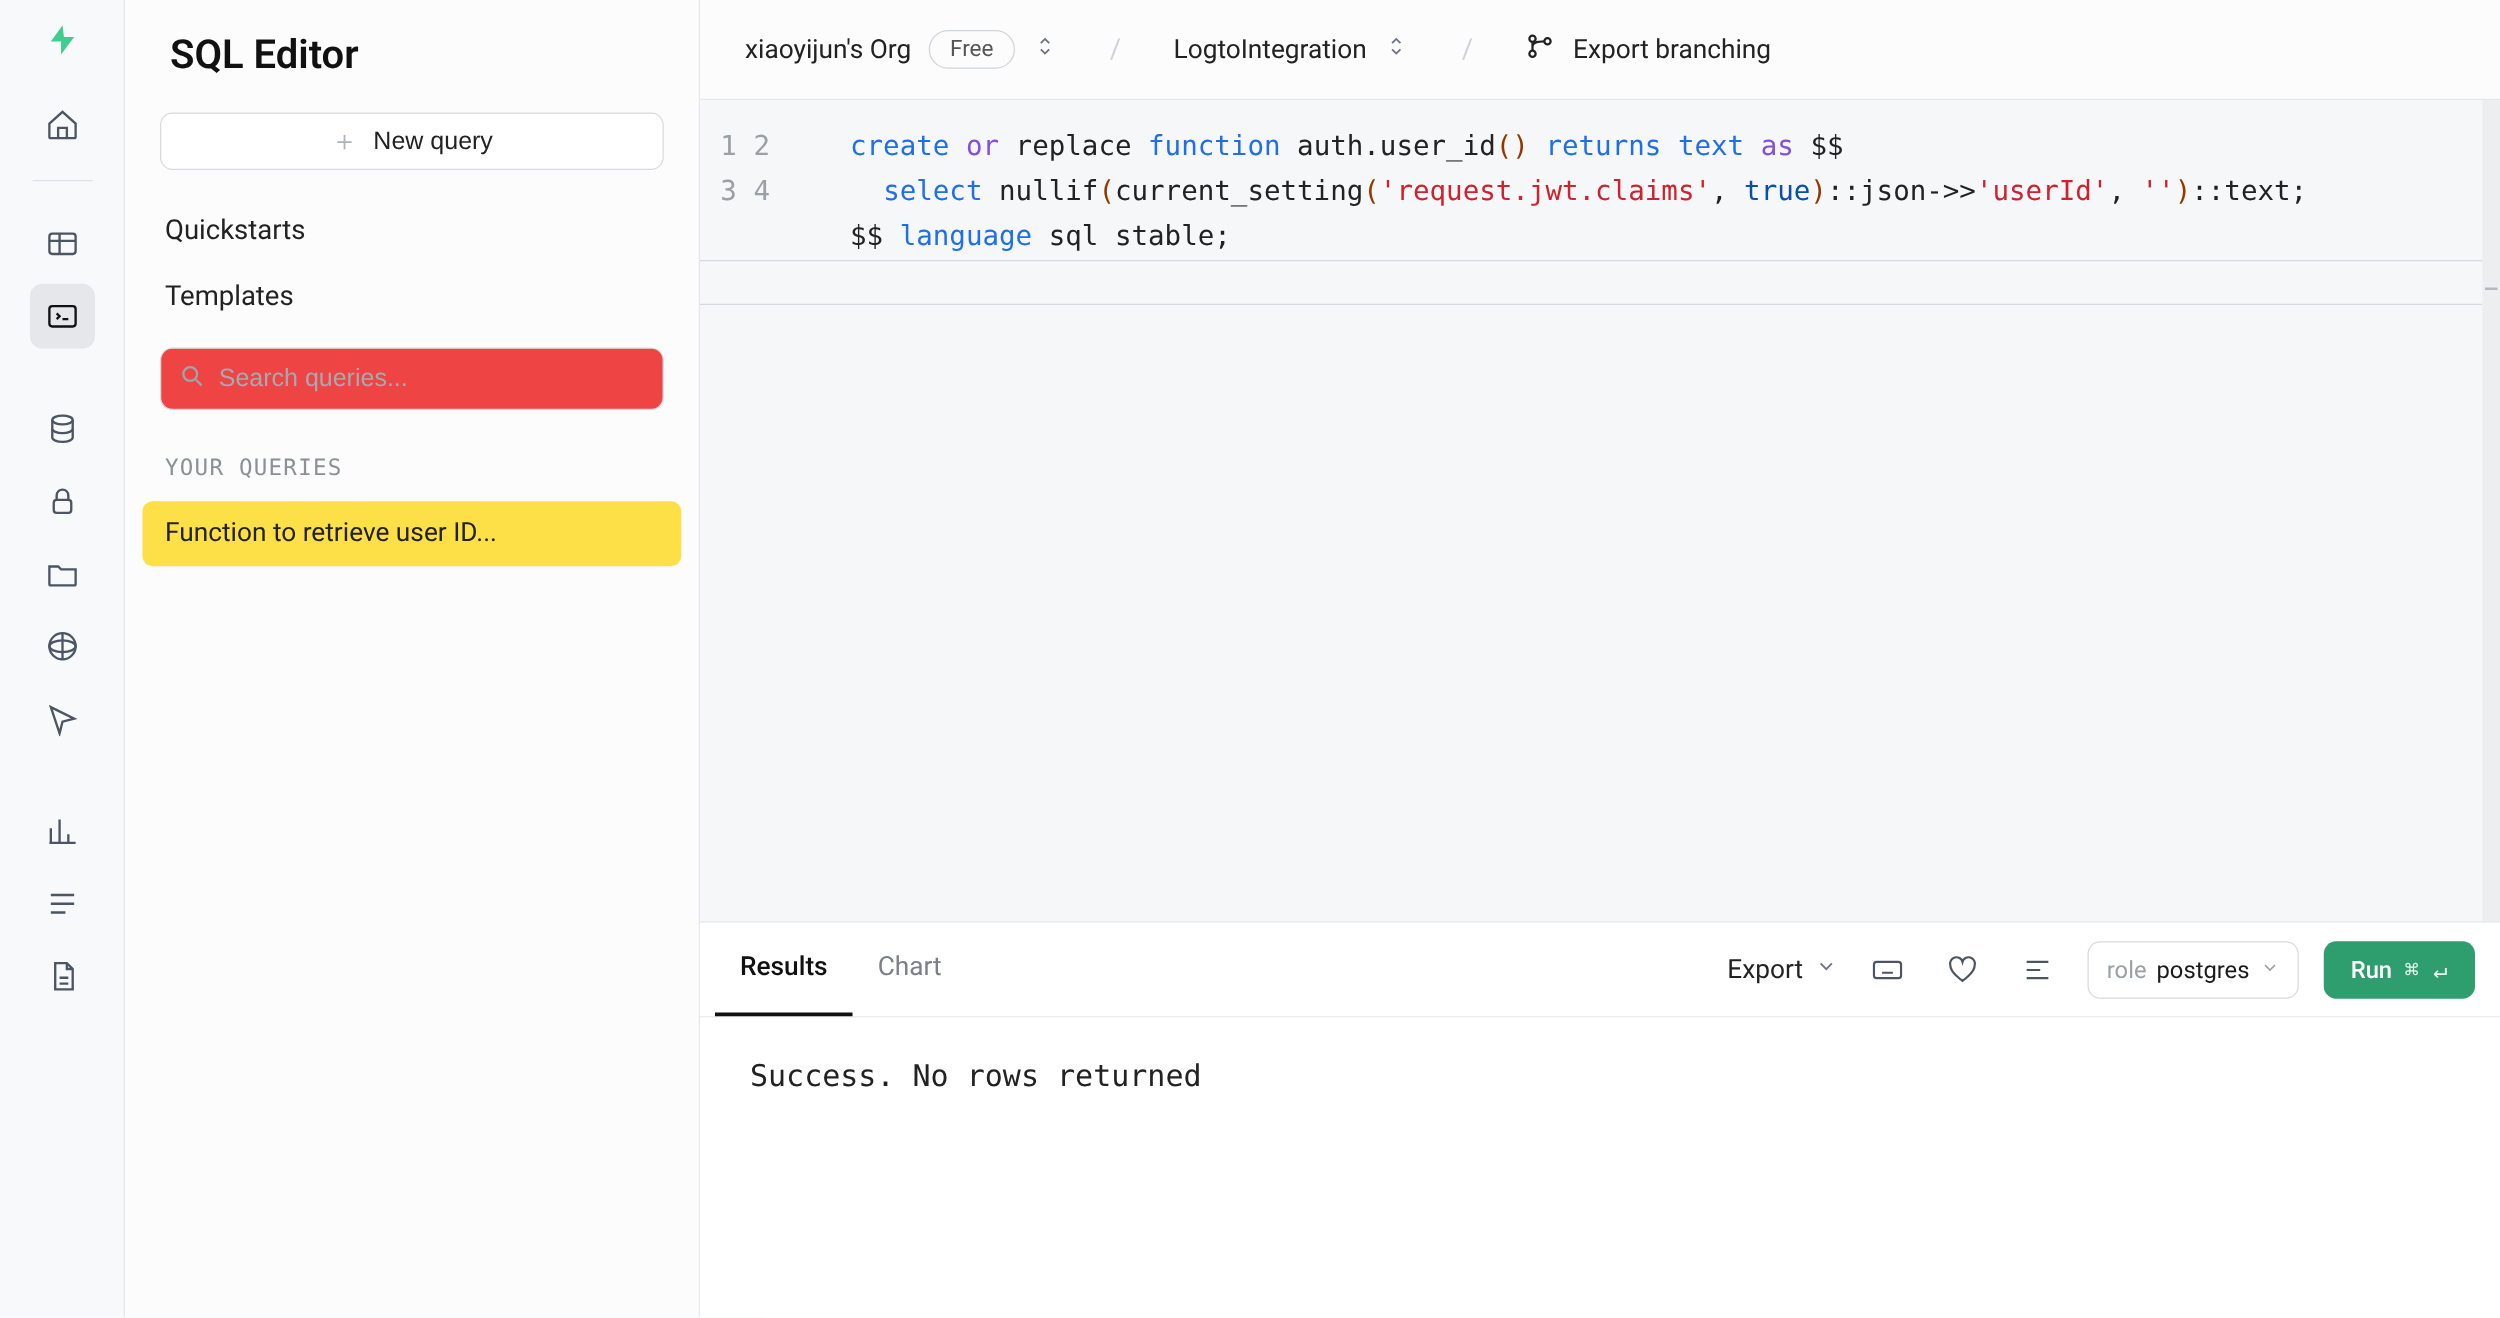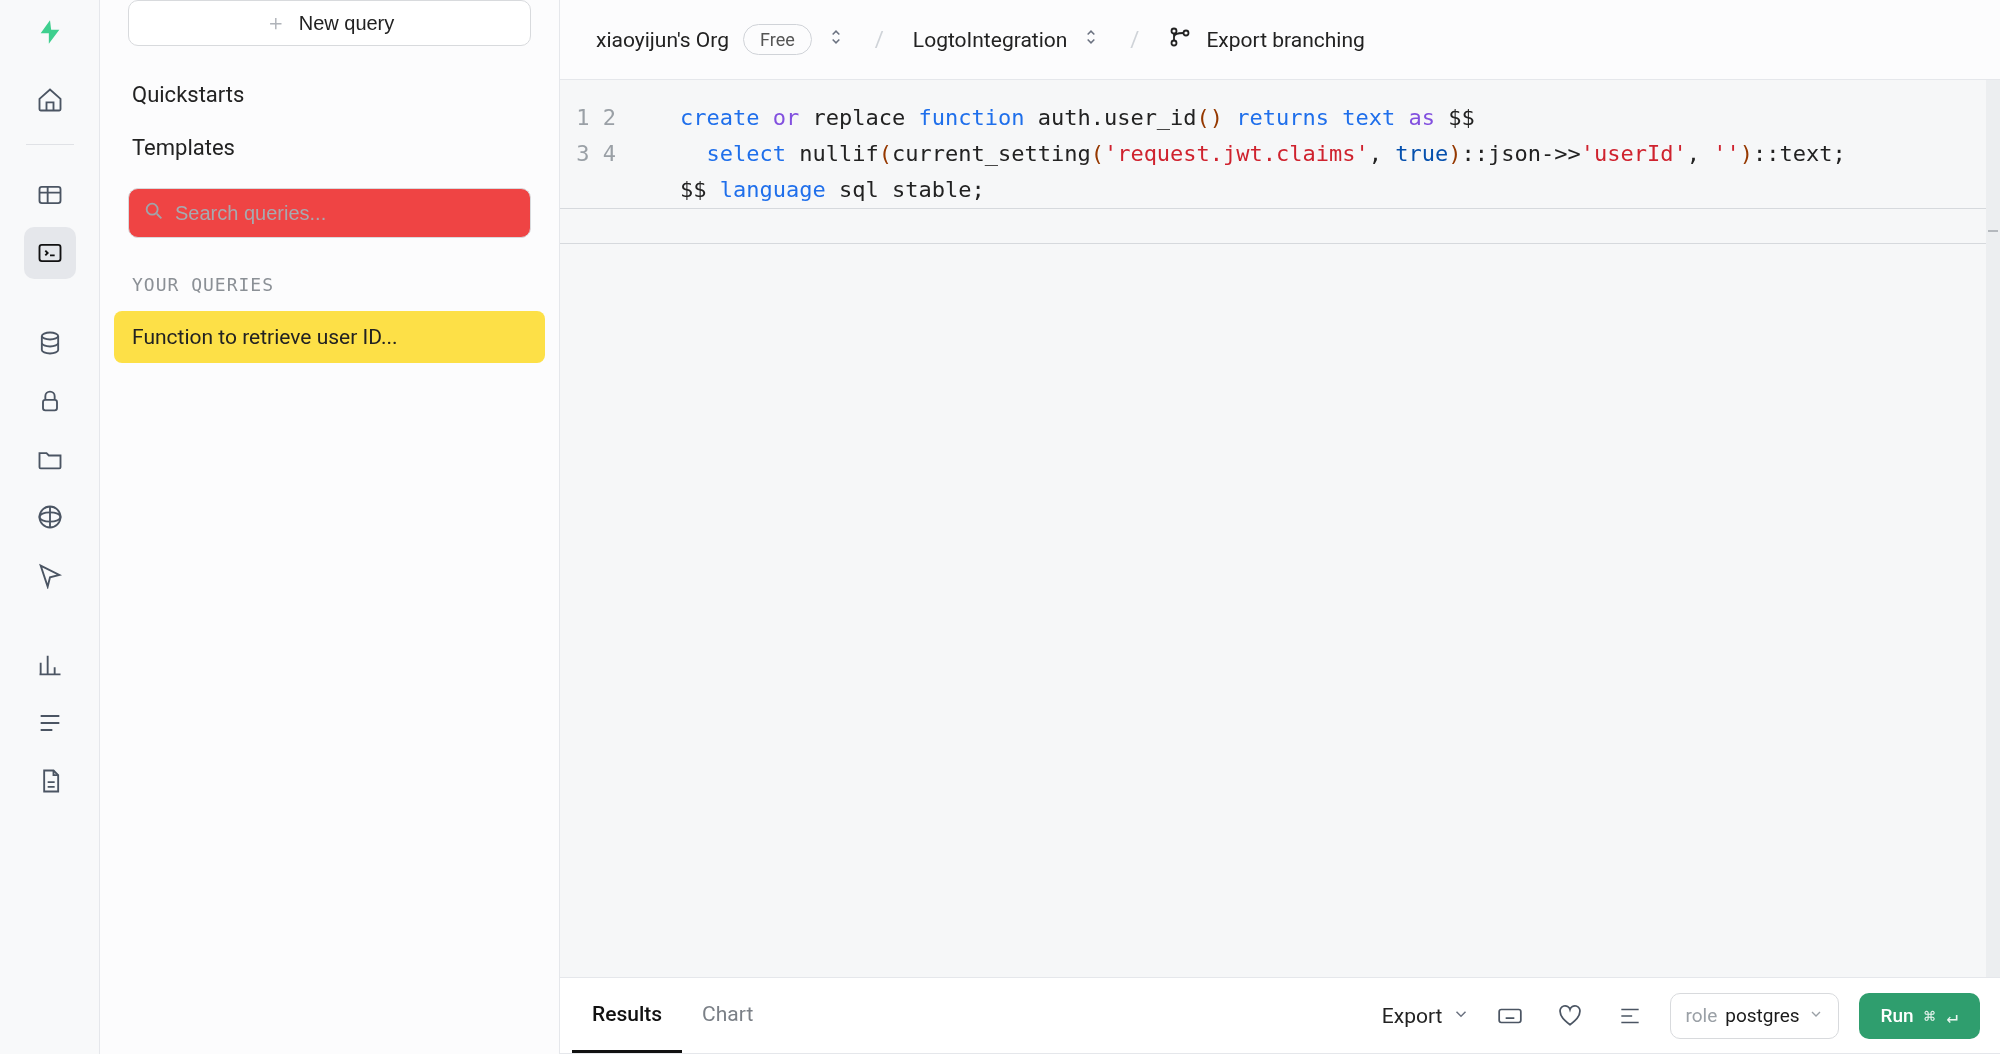--- a/index.html
+++ b/index.html
@@ -110,21 +110,21 @@
   }
 
   
   .main { flex: 1; display: flex; flex-direction: column; background: #fcfcfd; }
 
   .topbar {
     height: 80px;
     display: flex;
     align-items: center;
     padding: 0 36px;
-    gap: 19px;
+    gap: 32px;
     border-bottom: 1px solid #e5e7eb;
   }
   .crumb { display: flex; align-items: center; gap: 14px; font-size: 21px; color: #222; }
   .crumb-sep { color: #cfd3d8; font-size: 22px; padding: 0 10px; }
   .badge {
     border: 1px solid #d0d3d8;
     border-radius: 999px;
     padding: 4px 16px;
     font-size: 18px;
     color: #555;
@@ -322,20 +322,21 @@
     <div class="rail-item">
       <svg viewBox="0 0 24 24">
           <path d="M7 3 H15 L19 7 V21 H7 Z"></path>
           <path d="M15 3 V7 H19"></path>
           <path d="M10 13 H16 M10 17 H16"></path>
         </svg>
     </div>
   </div>
 
   <div class="sidebar">
+    <div class="sidebar-title">SQL Editor</div>
     <div class="sidebar-body">
       <button class="new-query-btn">
         <span class="plus">＋</span>
         <span>New query</span>
       </button>
       <div class="sb-link">Quickstarts</div>
       <div class="sb-link">Templates</div>
       <div class="search-wrap">
         <span>
           <svg viewBox="0 0 24 24">
@@ -433,15 +434,18 @@
               <path d="M6 9 L12 15 L18 9"></path>
             </svg>
         </span>
       </div>
       <button class="run-btn">
         <span>Run</span>
         <span class="shortcut">⌘ ↵</span>
       </button>
     </div>
 
+    <div class="results">
+      <span>Success. No rows returned</span>
+    </div>
 
   </div>
 </div>
 
 </body></html>

